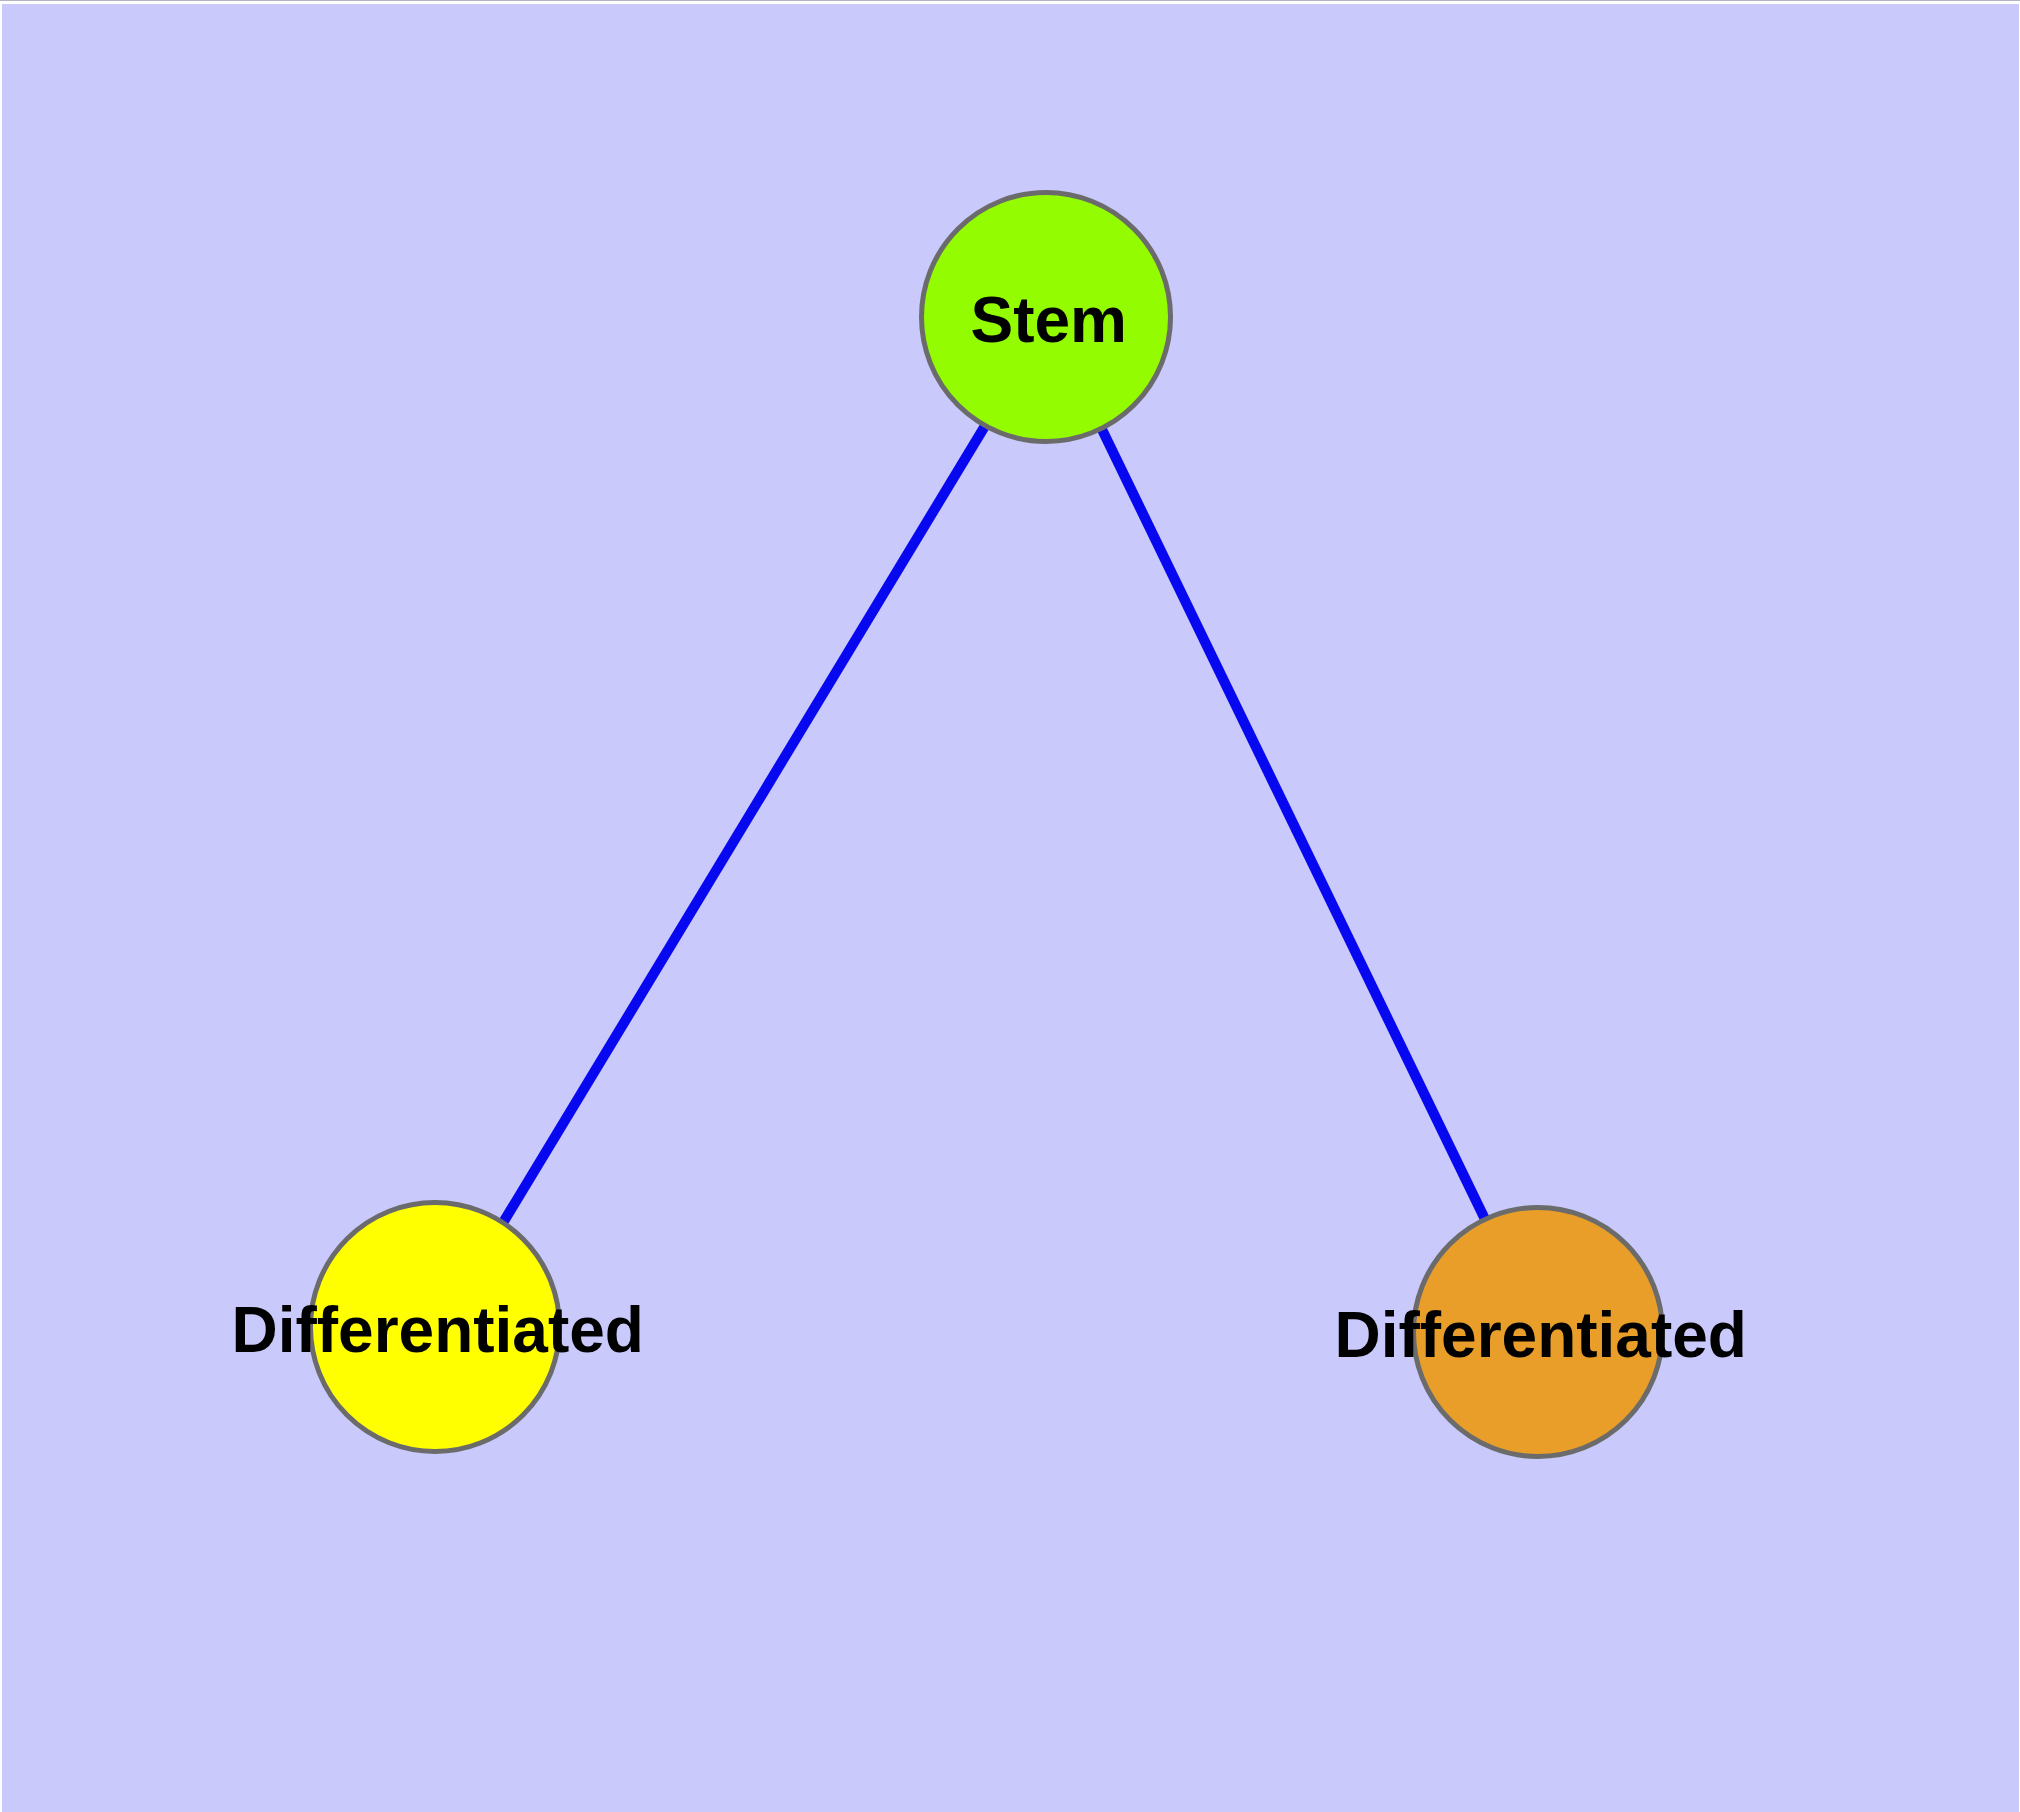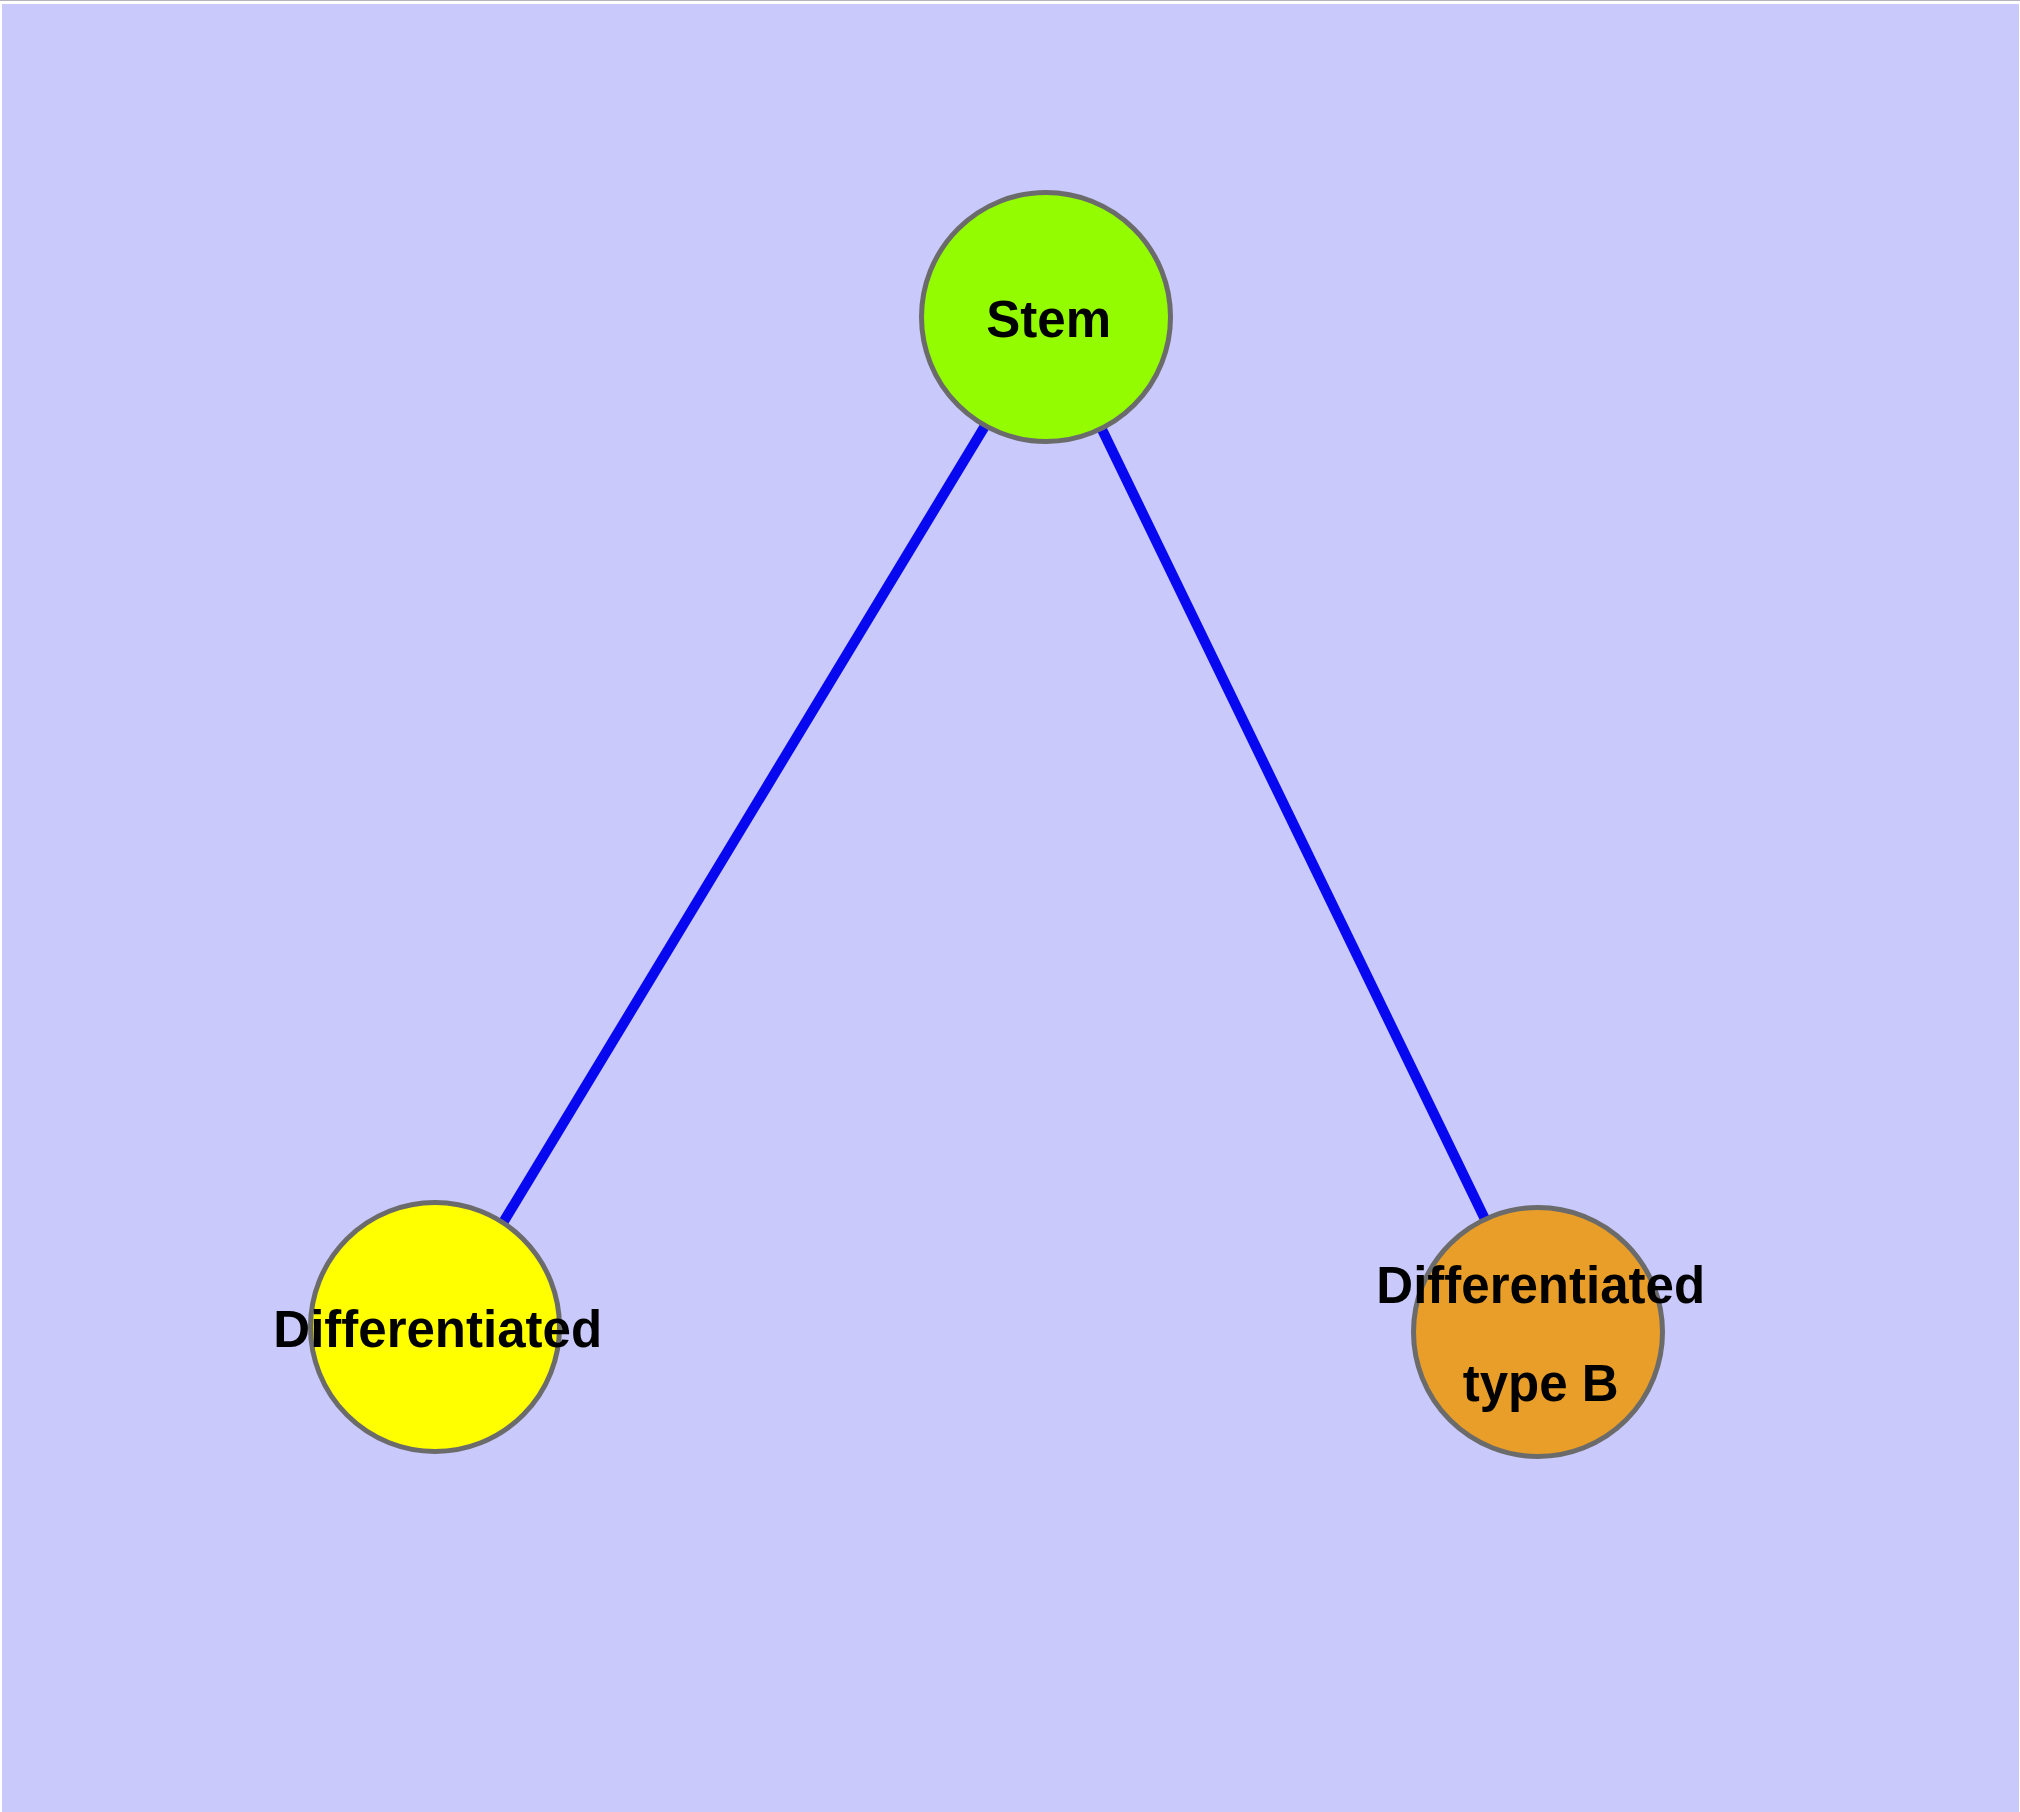--- a/index.html
+++ b/index.html
@@ -45,21 +45,21 @@
     margin-left: -130px;  
     margin-top: -130px;
     z-index: 2;
   }
   .node-label {
     position: absolute;
     transform: translate(-50%, -50%);
     z-index: 3;
     color: #000000;
     font-weight: bold;
-    font-size: 51px;
+    font-size: 64px;
     line-height: 98px;
     text-align: center;
     white-space: nowrap;
   }
   .node-label.two-line {
   }
 </style>
 </head>
 <body>
 
@@ -80,18 +80,17 @@
     <div class="node-label" style="left: 1047px; top: 316px; color: rgb(0, 0, 0);">
       <span>Stem</span>
     </div>
 
     <div class="node-label two-line" style="left: 436px; top: 1326px; color: rgb(0, 0, 0);">
       <span>Differentiated</span><br>
     </div>
 
     <div class="node-label two-line" style="left: 1539px; top: 1331px; color: rgb(0, 0, 0);">
       <span>Differentiated</span><br>
-      <span>type B</span>
     </div>
 
   </div>
 </div>
 
 
 </body></html>

